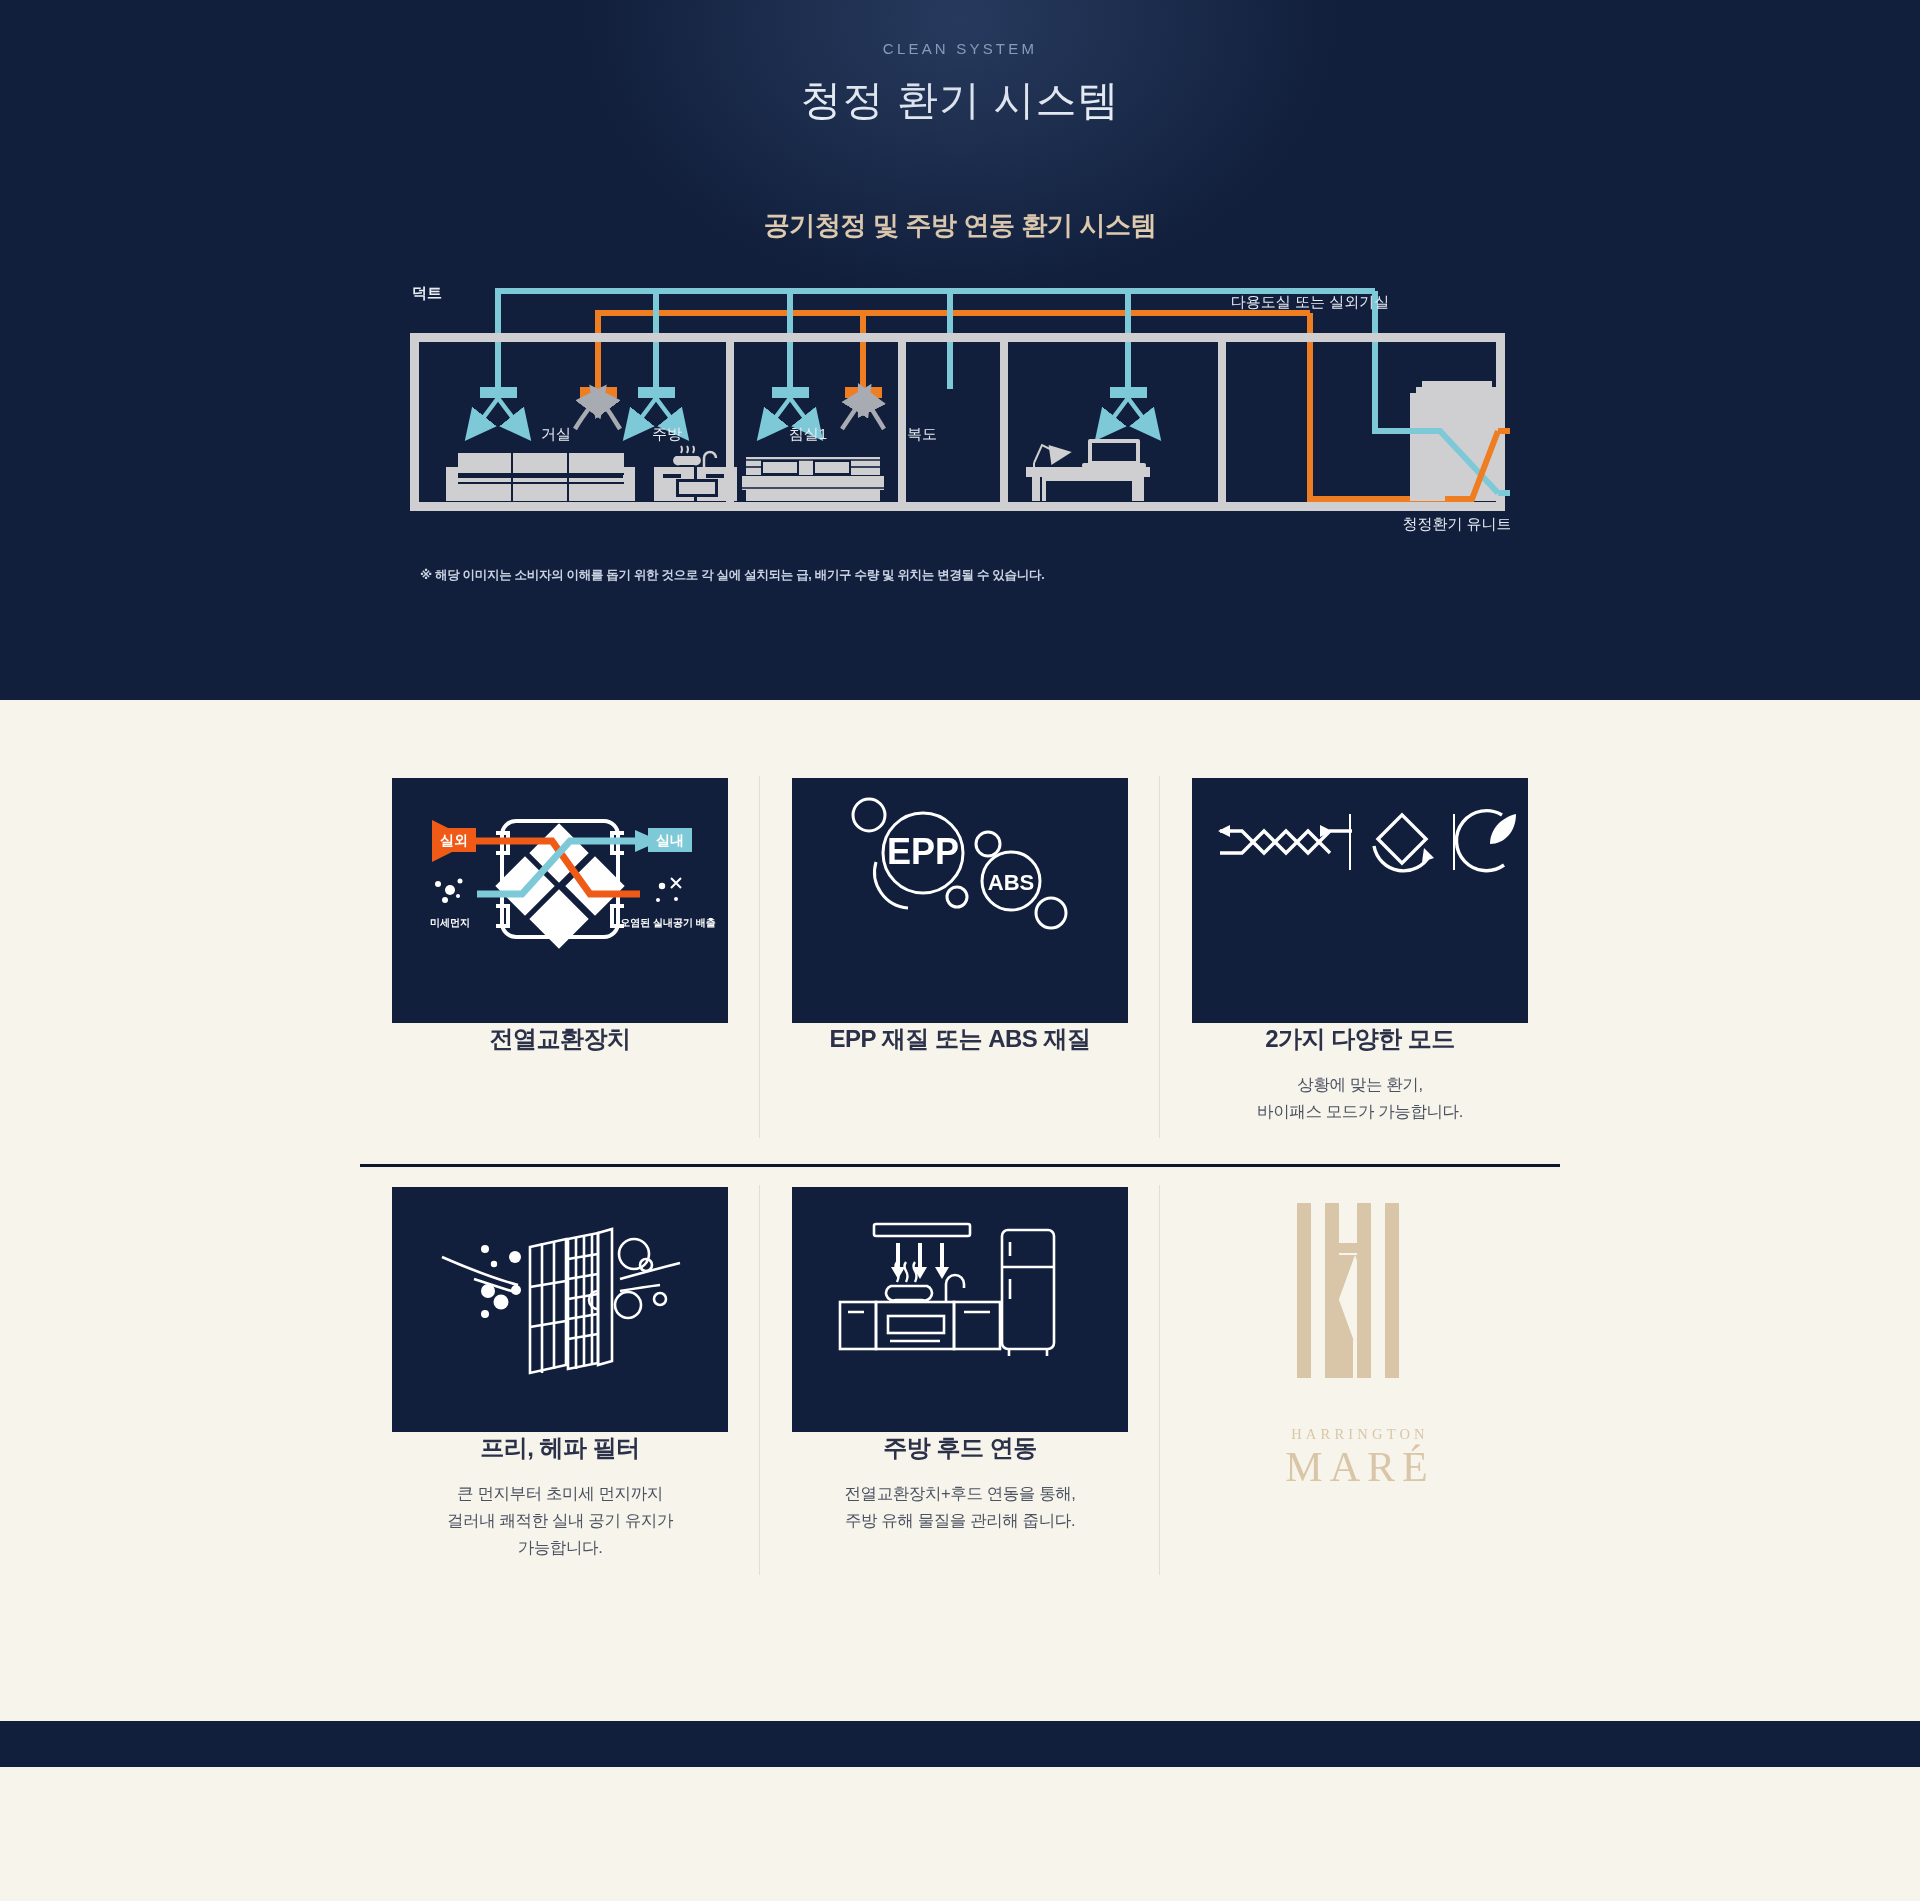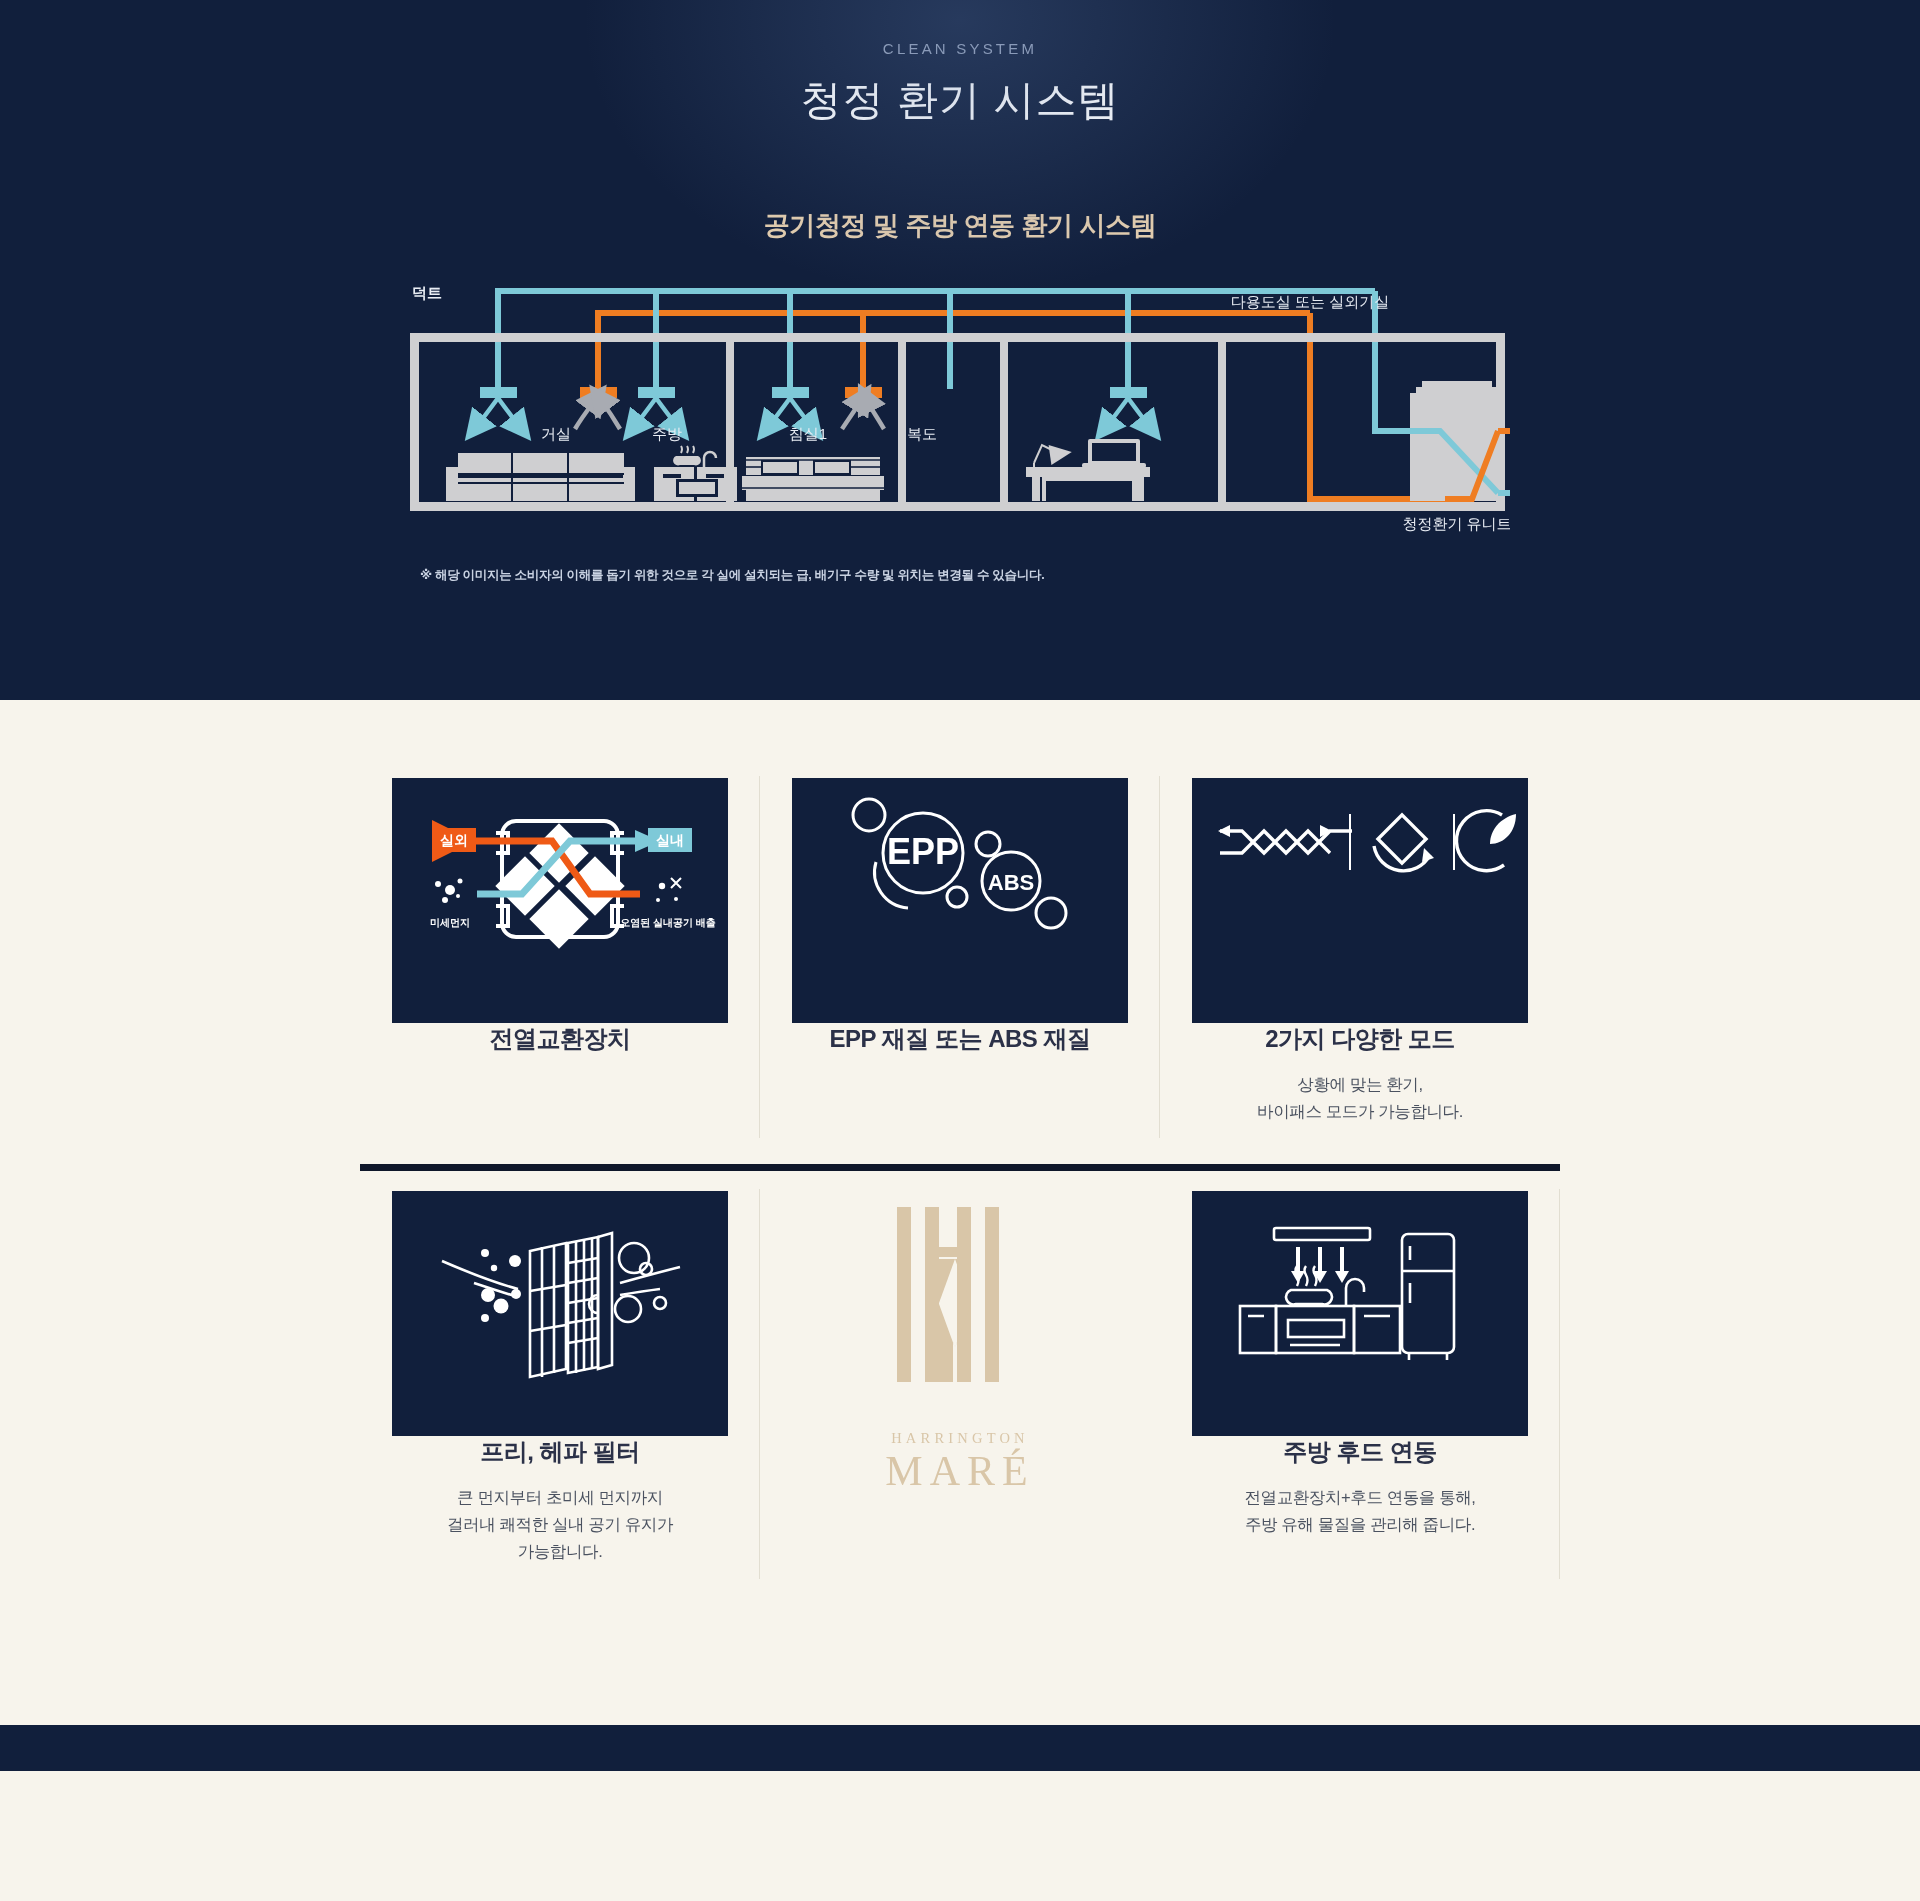--- a/index.html
+++ b/index.html
@@ -86,21 +86,21 @@
     align-items: center;
     position: relative;
   }
   .card.div-right::after {
     content: "";
     position: absolute;
     right: 0; top: 18px; bottom: 26px;
     width: 1px;
     background: #e2ded1;
   }
-  .card-row-1 { border-bottom: 7px solid #0f172a; }
+  .card-row-1 { border-bottom: 3px solid #0f172a; }
   .card-visual {
     width: 336px;
     height: 245px;
     background: #111f3c;
     display: flex;
     align-items: center;
     justify-content: center;
     overflow: hidden;
   }
   .card-title {
@@ -473,20 +473,65 @@
               <circle cx="123" cy="70" r="6"></circle>
               <circle cx="96" cy="104" r="7"></circle>
               <circle cx="124" cy="103" r="5"></circle>
               <circle cx="109" cy="115" r="7.5"></circle>
               <circle cx="93" cy="127" r="4"></circle>
             </g>
           </svg>
         </div>
         <div class="card-title">프리, 헤파 필터</div>
         <div class="card-desc">큰 먼지부터 초미세 먼지까지<br>걸러내 쾌적한 실내 공기 유지가<br>가능합니다.</div>
+      </div>
+
+      <div class="card div-right">
+        <div class="card-visual">
+          <svg width="336" height="245" viewBox="0 0 336 245" xmlns="http://www.w3.org/2000/svg">
+            <g fill="none" stroke="#ffffff" stroke-width="2.6">
+
+              <rect x="82" y="37" width="96" height="12" rx="2"></rect>
+
+              <rect x="48" y="115" width="36" height="47"></rect>
+              <rect x="84" y="115" width="78" height="47"></rect>
+              <rect x="162" y="115" width="46" height="47"></rect>
+
+              <rect x="210" y="43" width="52" height="119" rx="6"></rect>
+              <path d="M210,80 h52"></path>
+              <path d="M218,55 v14 M218,92 v20"></path>
+              <path d="M217,162 v7 M255,162 v7"></path>
+
+              <rect x="96" y="129" width="56" height="17"></rect>
+              <path d="M98,154 h50"></path>
+              <path d="M56,125 h16 M172,125 h26"></path>
+
+              <path d="M99,99 h36 a5,5 0 0 1 -5,14 h-26 a5,5 0 0 1 -5,-14 z"></path>
+
+              <path d="M154,115 v-18 a9,9 0 0 1 18,0 v4"></path>
+            </g>
+
+            <g stroke="#ffffff" stroke-width="2.4" fill="none">
+              <path d="M105,95 q3,-6 0,-11 q-3,-5 0,-9"></path>
+              <path d="M114,95 q3,-6 0,-11 q-3,-5 0,-9"></path>
+              <path d="M123,95 q3,-6 0,-11 q-3,-5 0,-9"></path>
+            </g>
+
+            <g fill="#ffffff">
+              <rect x="104" y="56" width="4" height="26"></rect>
+              <path d="M99,80 L106,92 L113,80 z"></path>
+              <rect x="126" y="56" width="4" height="26"></rect>
+              <path d="M121,80 L128,92 L135,80 z"></path>
+              <rect x="148" y="56" width="4" height="26"></rect>
+              <path d="M143,80 L150,92 L157,80 z"></path>
+            </g>
+          </svg>
+        </div>
+        <div class="card-title">주방 후드 연동</div>
+        <div class="card-desc">전열교환장치+후드 연동을 통해,<br>주방 유해 물질을 관리해 줍니다.</div>
       </div>
 
       <div class="card logo-cell">
         <div class="logo-mark">
           <svg width="130" height="175" viewBox="0 0 130 175" xmlns="http://www.w3.org/2000/svg">
             <g fill="#d9c6a8">
               <rect x="2" y="0" width="14" height="175"></rect>
               <rect x="30" y="0" width="14" height="175"></rect>
               <rect x="62" y="0" width="14" height="175"></rect>
               <rect x="90" y="0" width="14" height="175"></rect>
@@ -494,62 +539,17 @@
               <path d="M44,52 l16,0 l-16,44 z"></path>
               <path d="M76,52 l-16,0 l16,44 z"></path>
               <path d="M44,175 l0,-78 l16,44 l16,-44 l0,78 l-14,0 l0,-40 l-2,6 l-2,-6 l0,40 z"></path>
             </g>
           </svg>
         </div>
         <div class="logo-harrington">HARRINGTON</div>
         <div class="logo-mare">MARÉ</div>
       </div>
 
-      <div class="card div-right">
-        <div class="card-visual">
-          <svg width="336" height="245" viewBox="0 0 336 245" xmlns="http://www.w3.org/2000/svg">
-            <g fill="none" stroke="#ffffff" stroke-width="2.6">
-
-              <rect x="82" y="37" width="96" height="12" rx="2"></rect>
-
-              <rect x="48" y="115" width="36" height="47"></rect>
-              <rect x="84" y="115" width="78" height="47"></rect>
-              <rect x="162" y="115" width="46" height="47"></rect>
-
-              <rect x="210" y="43" width="52" height="119" rx="6"></rect>
-              <path d="M210,80 h52"></path>
-              <path d="M218,55 v14 M218,92 v20"></path>
-              <path d="M217,162 v7 M255,162 v7"></path>
-
-              <rect x="96" y="129" width="56" height="17"></rect>
-              <path d="M98,154 h50"></path>
-              <path d="M56,125 h16 M172,125 h26"></path>
-
-              <path d="M99,99 h36 a5,5 0 0 1 -5,14 h-26 a5,5 0 0 1 -5,-14 z"></path>
-
-              <path d="M154,115 v-18 a9,9 0 0 1 18,0 v4"></path>
-            </g>
-
-            <g stroke="#ffffff" stroke-width="2.4" fill="none">
-              <path d="M105,95 q3,-6 0,-11 q-3,-5 0,-9"></path>
-              <path d="M114,95 q3,-6 0,-11 q-3,-5 0,-9"></path>
-              <path d="M123,95 q3,-6 0,-11 q-3,-5 0,-9"></path>
-            </g>
-
-            <g fill="#ffffff">
-              <rect x="104" y="56" width="4" height="26"></rect>
-              <path d="M99,80 L106,92 L113,80 z"></path>
-              <rect x="126" y="56" width="4" height="26"></rect>
-              <path d="M121,80 L128,92 L135,80 z"></path>
-              <rect x="148" y="56" width="4" height="26"></rect>
-              <path d="M143,80 L150,92 L157,80 z"></path>
-            </g>
-          </svg>
-        </div>
-        <div class="card-title">주방 후드 연동</div>
-        <div class="card-desc">전열교환장치+후드 연동을 통해,<br>주방 유해 물질을 관리해 줍니다.</div>
-      </div>
-
     </div>
   </section>
 
   <div class="footer-bar"></div>
 </div>
 
 </body></html>

